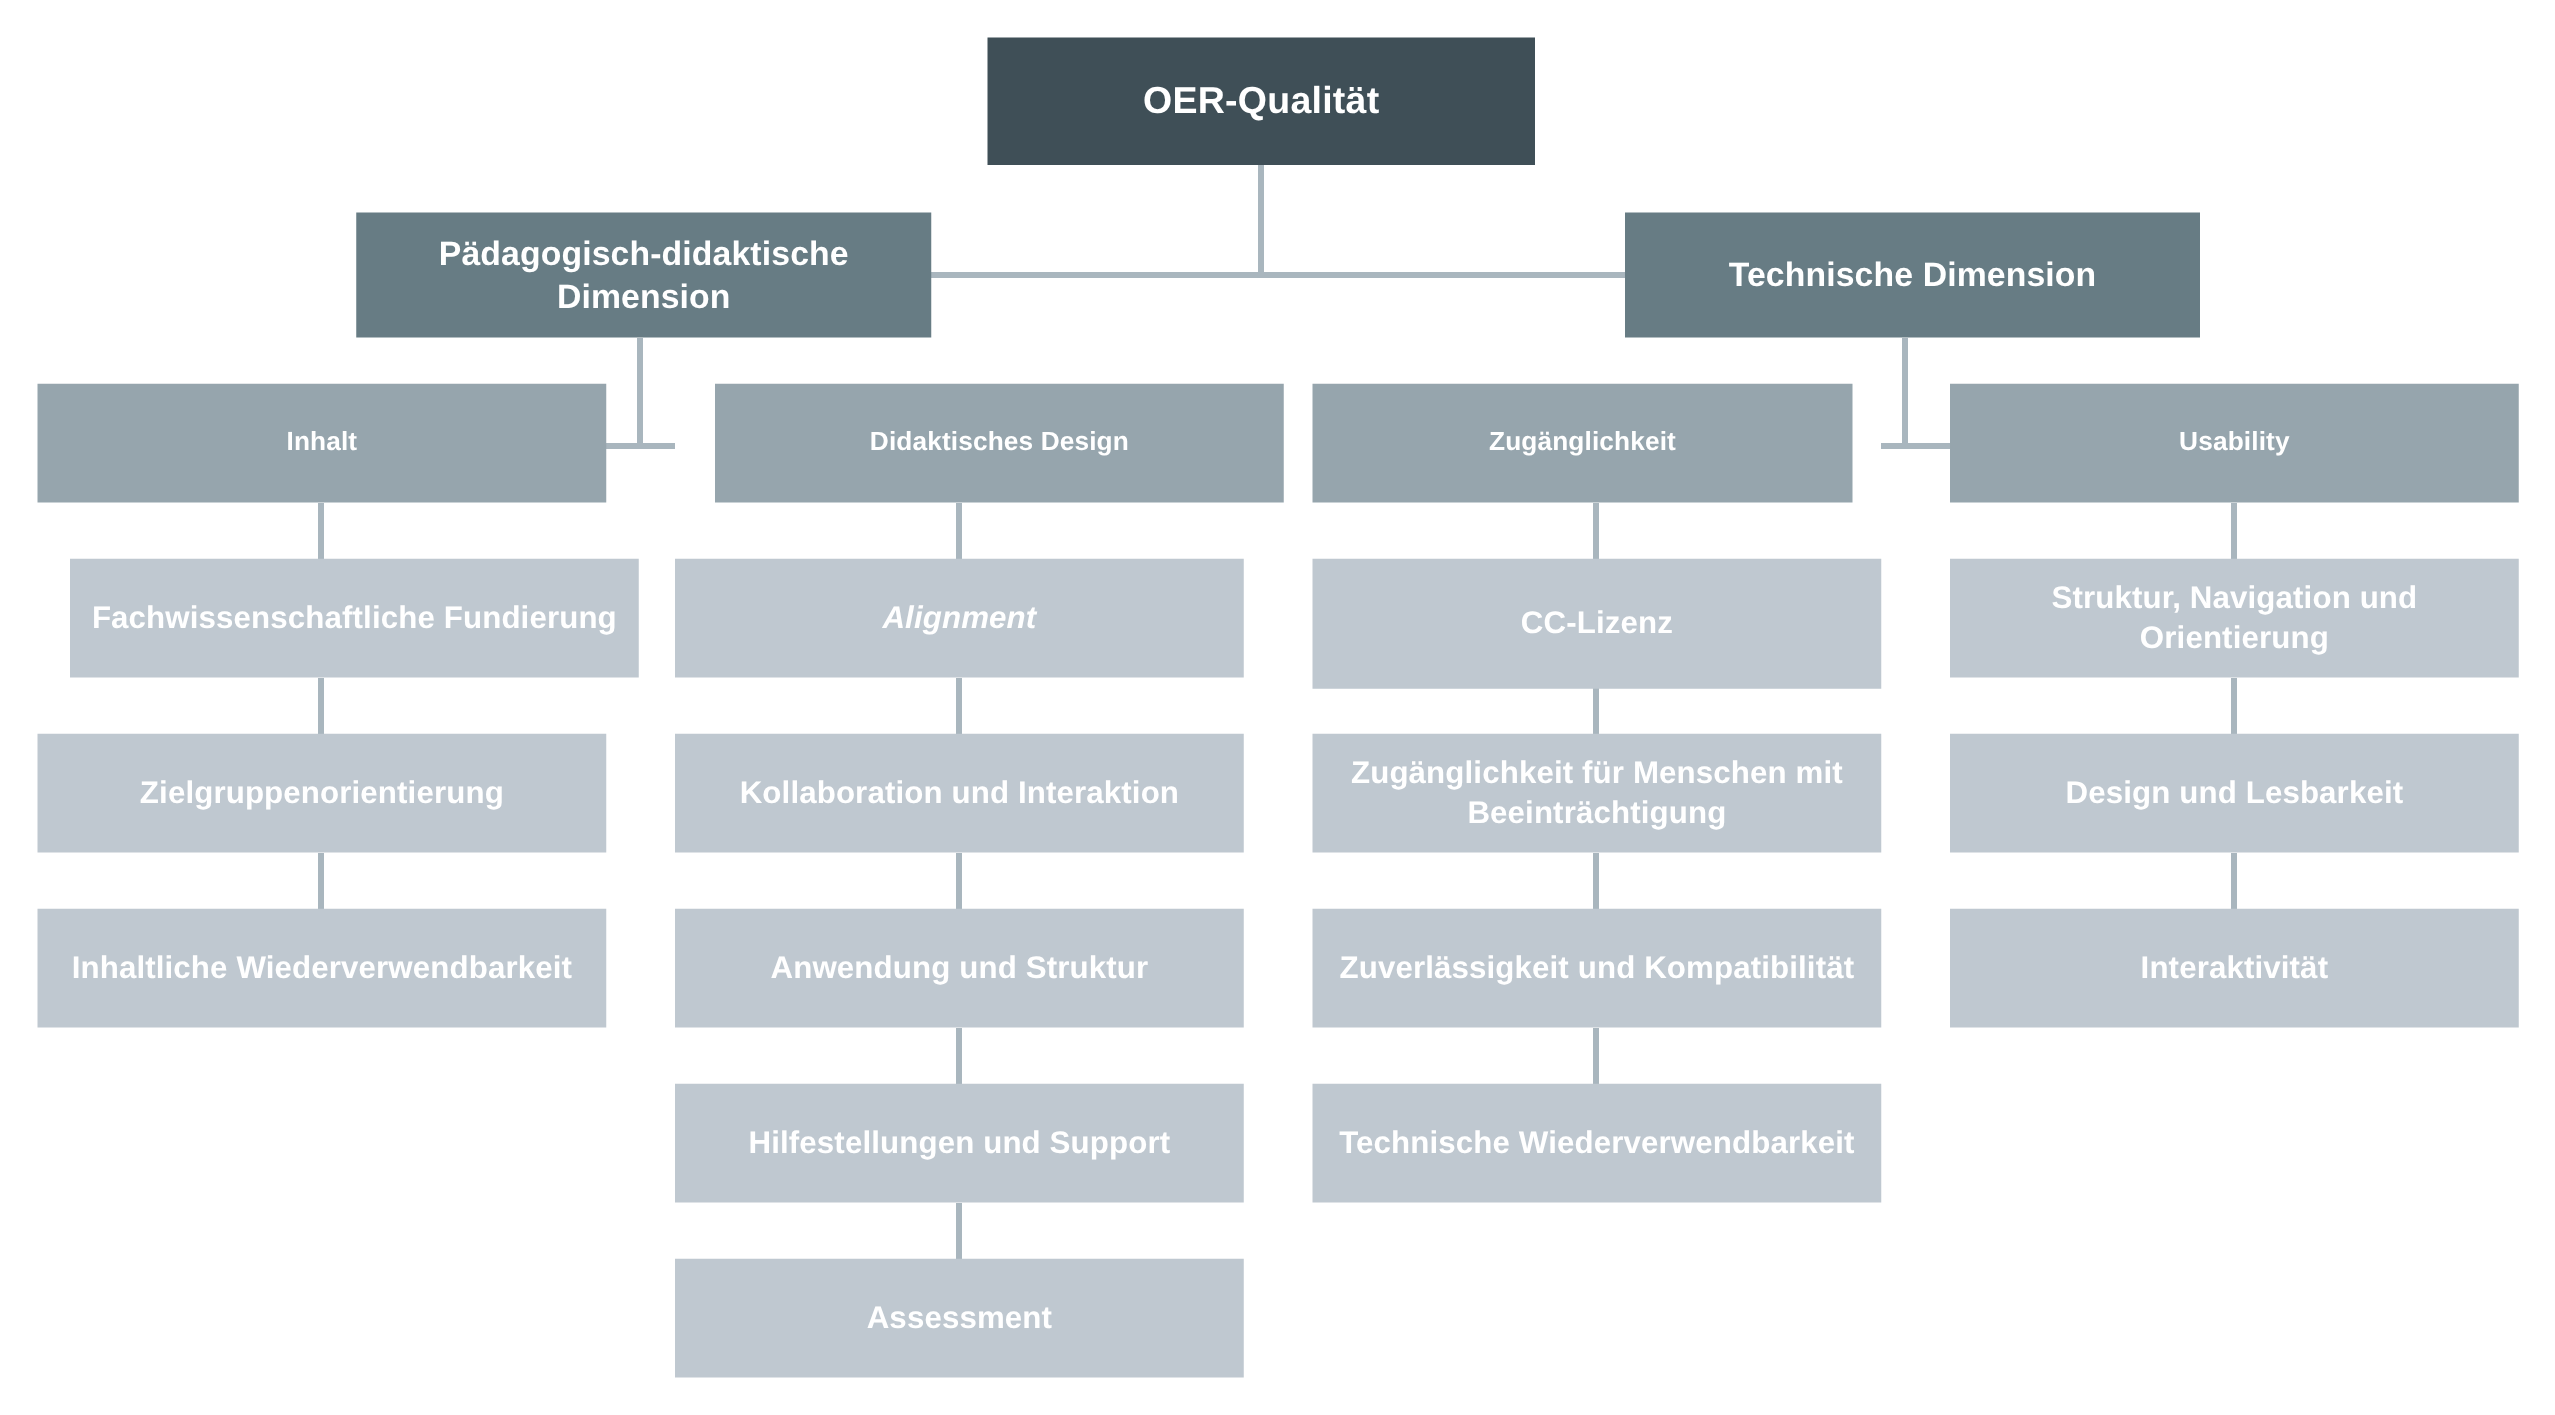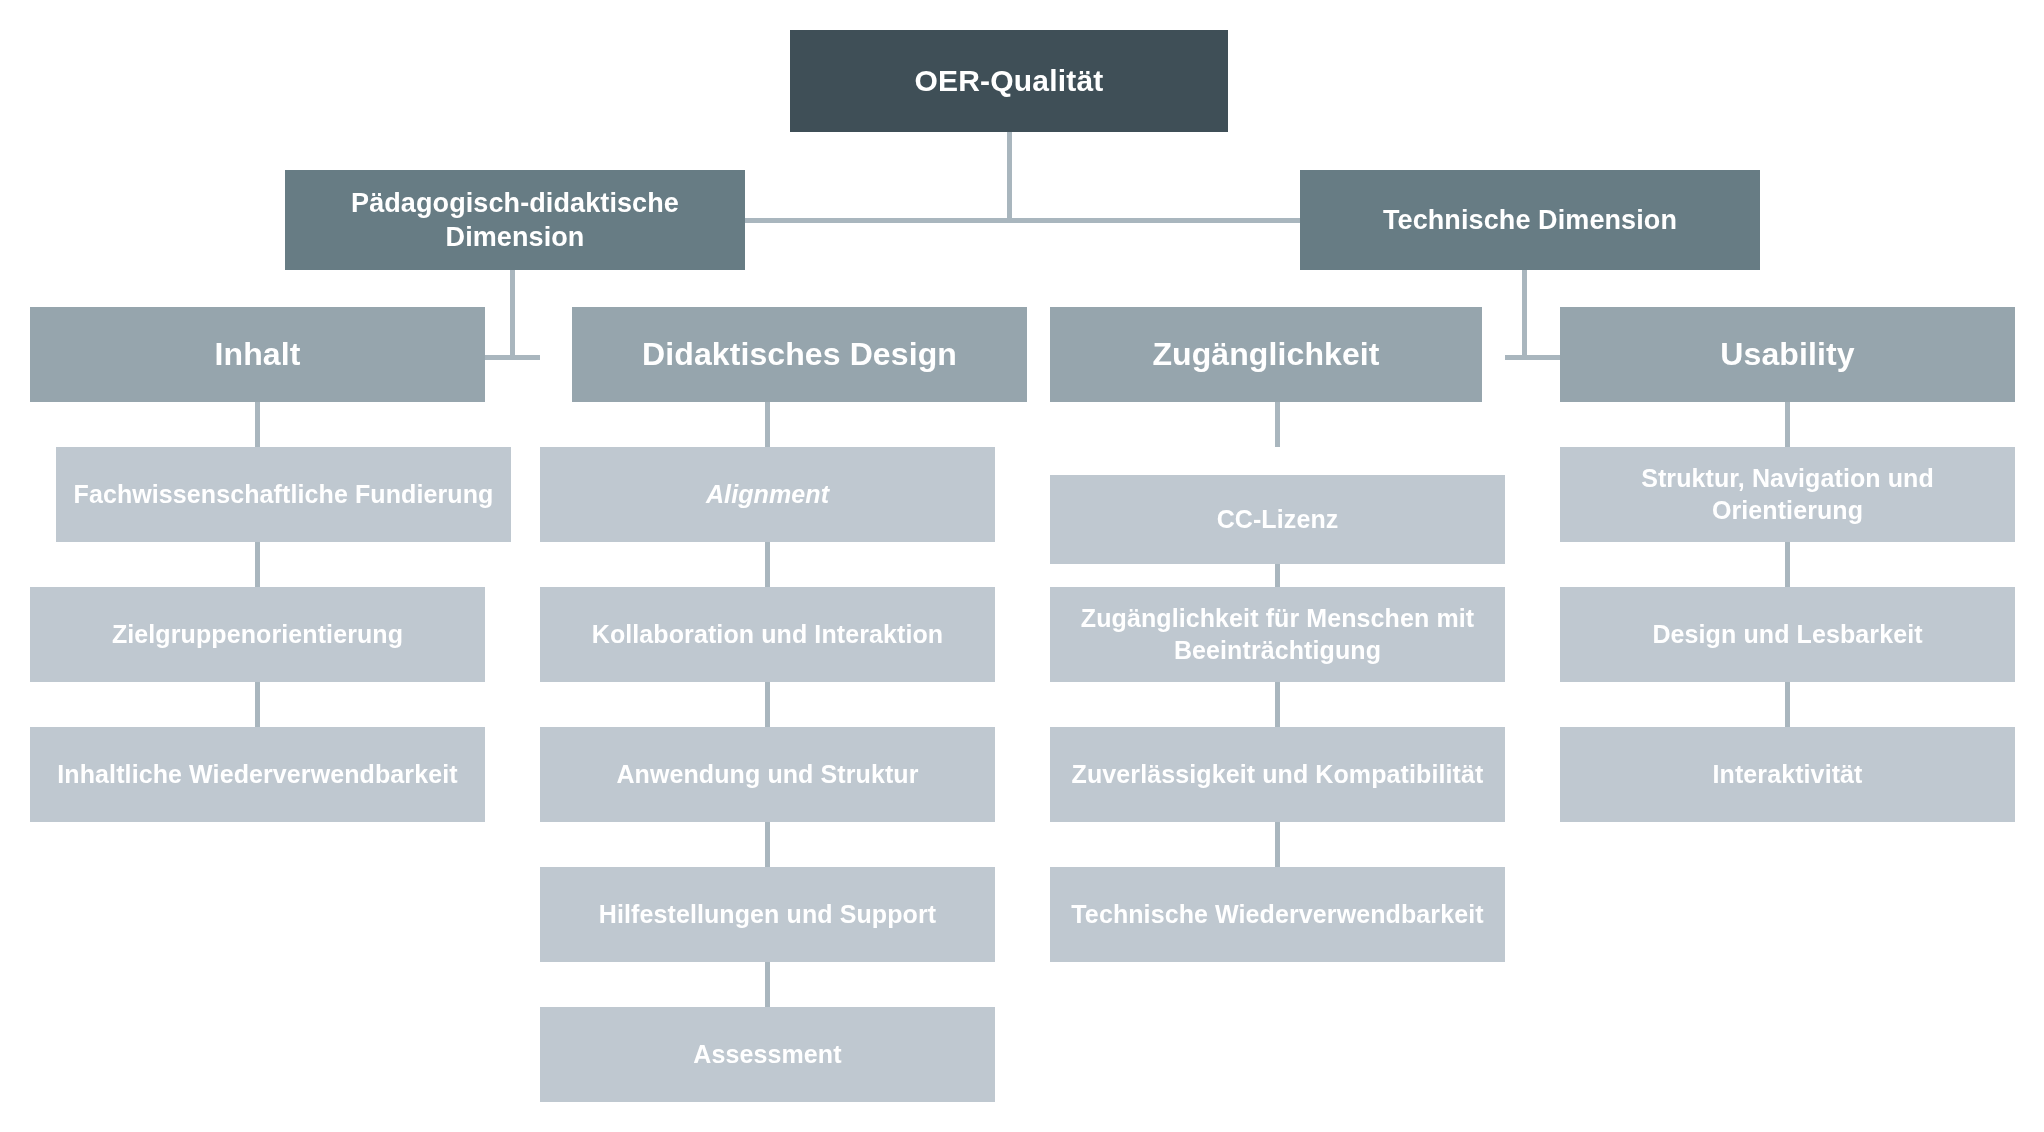--- a/index.html
+++ b/index.html
@@ -44,21 +44,21 @@
     font-size: 30px;
     letter-spacing: 0.2px;
   }
   .level-dim {
     background: #677C84;
     font-size: 27px;
     letter-spacing: 0.1px;
   }
   .level-cat {
     background: #96A5AD;
-    font-size: 32px;
+    font-size: 21px;
     letter-spacing: 0.1px;
   }
   .level-leaf {
     background: #BFC8D0;
     font-size: 25px;
     letter-spacing: 0.1px;
   }
   .node span {
     display: block;
     width: 100%;
@@ -150,21 +150,21 @@
   <div class="node level-leaf" style="left:540px; top:727px; width:455px; height:95px;">
     <span>Anwendung und Struktur</span>
   </div>
   <div class="node level-leaf" style="left:540px; top:867px; width:455px; height:95px;">
     <span>Hilfestellungen und Support</span>
   </div>
   <div class="node level-leaf" style="left:540px; top:1007px; width:455px; height:95px;">
     <span>Assessment</span>
   </div>
 
-  <div class="node level-leaf" style="left:1050px; top:447px; width:455px; height:89px;margin-top:28px;">
+  <div class="node level-leaf" style="left:1050px; top:447px; width:455px; height:104px;">
     <span>CC-Lizenz</span>
   </div>
   <div class="node level-leaf" style="left:1050px; top:587px; width:455px; height:95px;">
     <span>Zugänglichkeit für Menschen mit Beeinträchtigung</span>
   </div>
   <div class="node level-leaf" style="left:1050px; top:727px; width:455px; height:95px;">
     <span>Zuverlässigkeit und Kompatibilität</span>
   </div>
   <div class="node level-leaf" style="left:1050px; top:867px; width:455px; height:95px;">
     <span>Technische Wiederverwendbarkeit</span>

